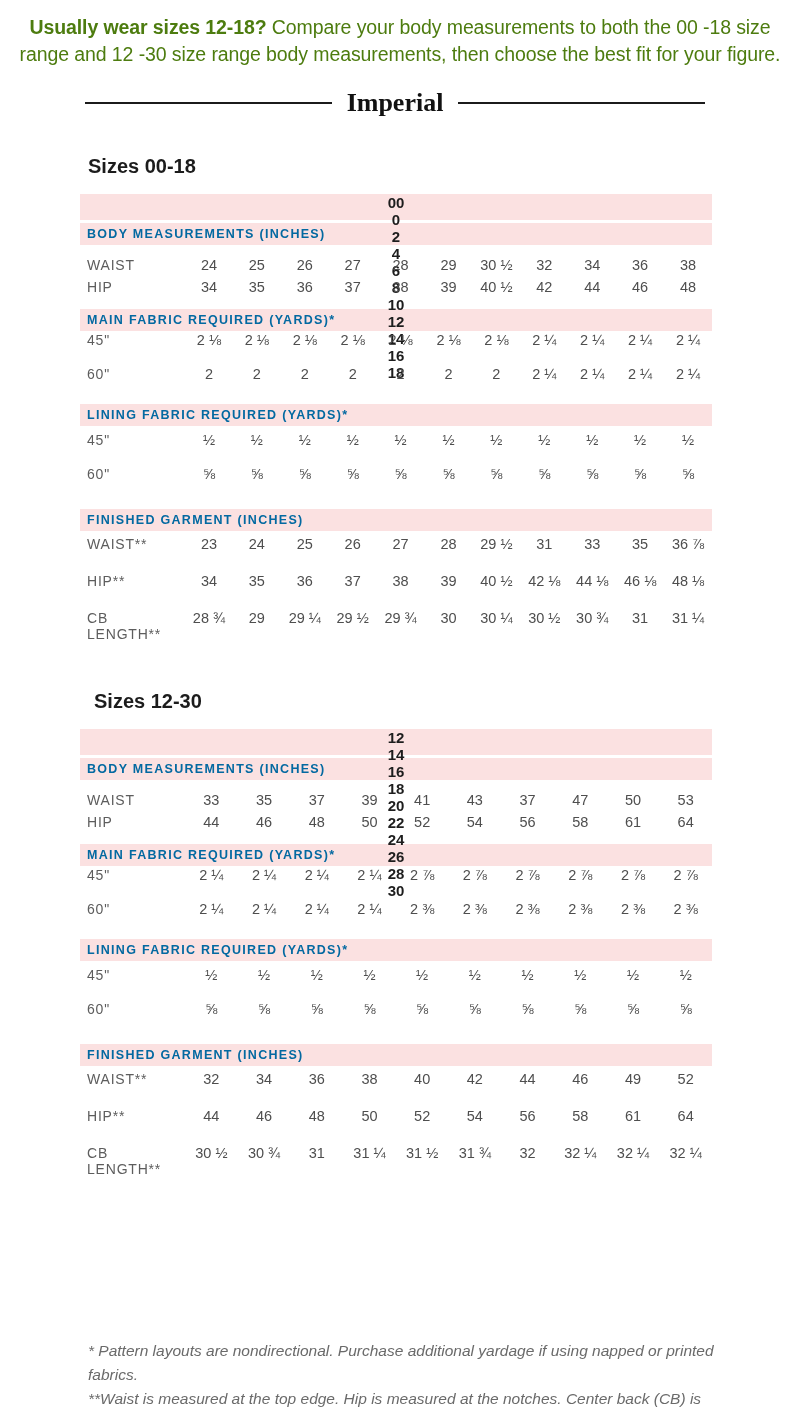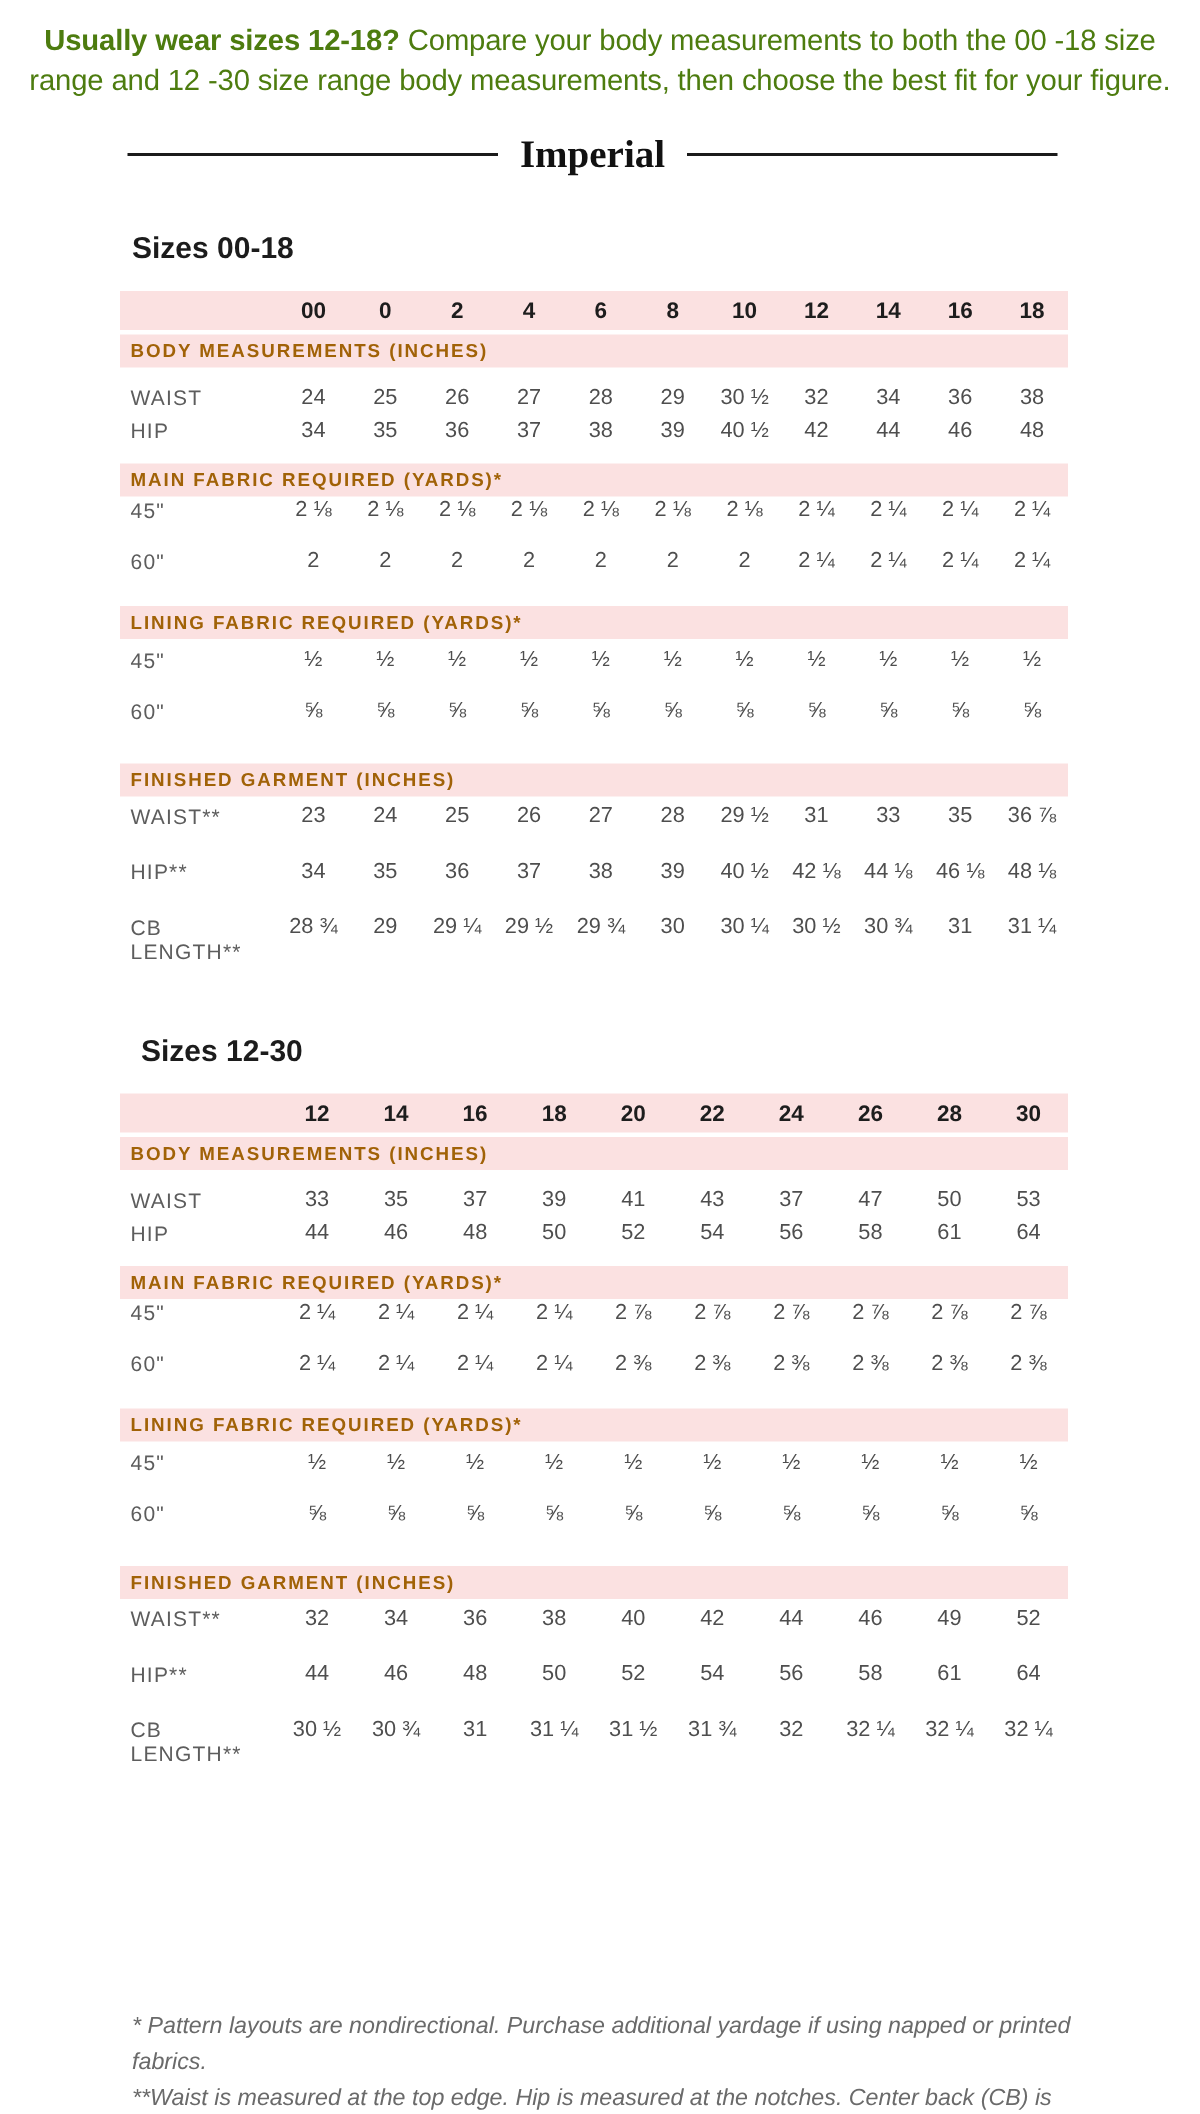--- a/index.html
+++ b/index.html
@@ -20,26 +20,26 @@
   .unit-word{
     font-family:"Liberation Serif","DejaVu Serif",serif;
     font-weight:700;font-size:26px;color:#111;line-height:26px;padding:0 2px;
   }
   .table-title{
     margin:34px 0 12px 88px;font-size:20px;font-weight:700;color:#1c1c1c;line-height:32px;
   }
   .table-title.t2{margin:38px 0 12px 94px;}
   .size-table{margin-left:80px;width:632px;}
   .size-head{
-    display:flex;align-items:center;height:26px;background:var(--pink);
+    display:flex;align-items:center;height:26px;background:var(--pink);flex-direction:column;
   }
   .size-head .sz{font-weight:700;font-size:15px;color:#1d1d1d;}
   .band{
     margin-top:3px;background:var(--pink);height:22px;line-height:22px;
-    font-weight:700;font-size:12.5px;letter-spacing:1.3px;color:#a16207;padding-left:7px;
+    font-weight:700;font-size:12.5px;letter-spacing:1.3px;color:#0369a1;padding-left:7px;
   }
   .rows .row{display:flex;align-items:flex-start;}
   .lbl{
     width:105px;box-sizing:border-box;padding-left:7px;
     color:#5d5d5d;font-size:14px;letter-spacing:0.8px;
   }
   .val{flex:1;text-align:center;font-size:14.5px;color:#4e4e4e;}
   .rows.body{padding:12px 0 5px;}     .rows.body .row{height:22px;}
   .rows.fabric{padding:1px 0;}        .rows.fabric .row{height:34px;}
   .rows.lining{padding:6px 0;}        .rows.lining .row{height:34px;}

